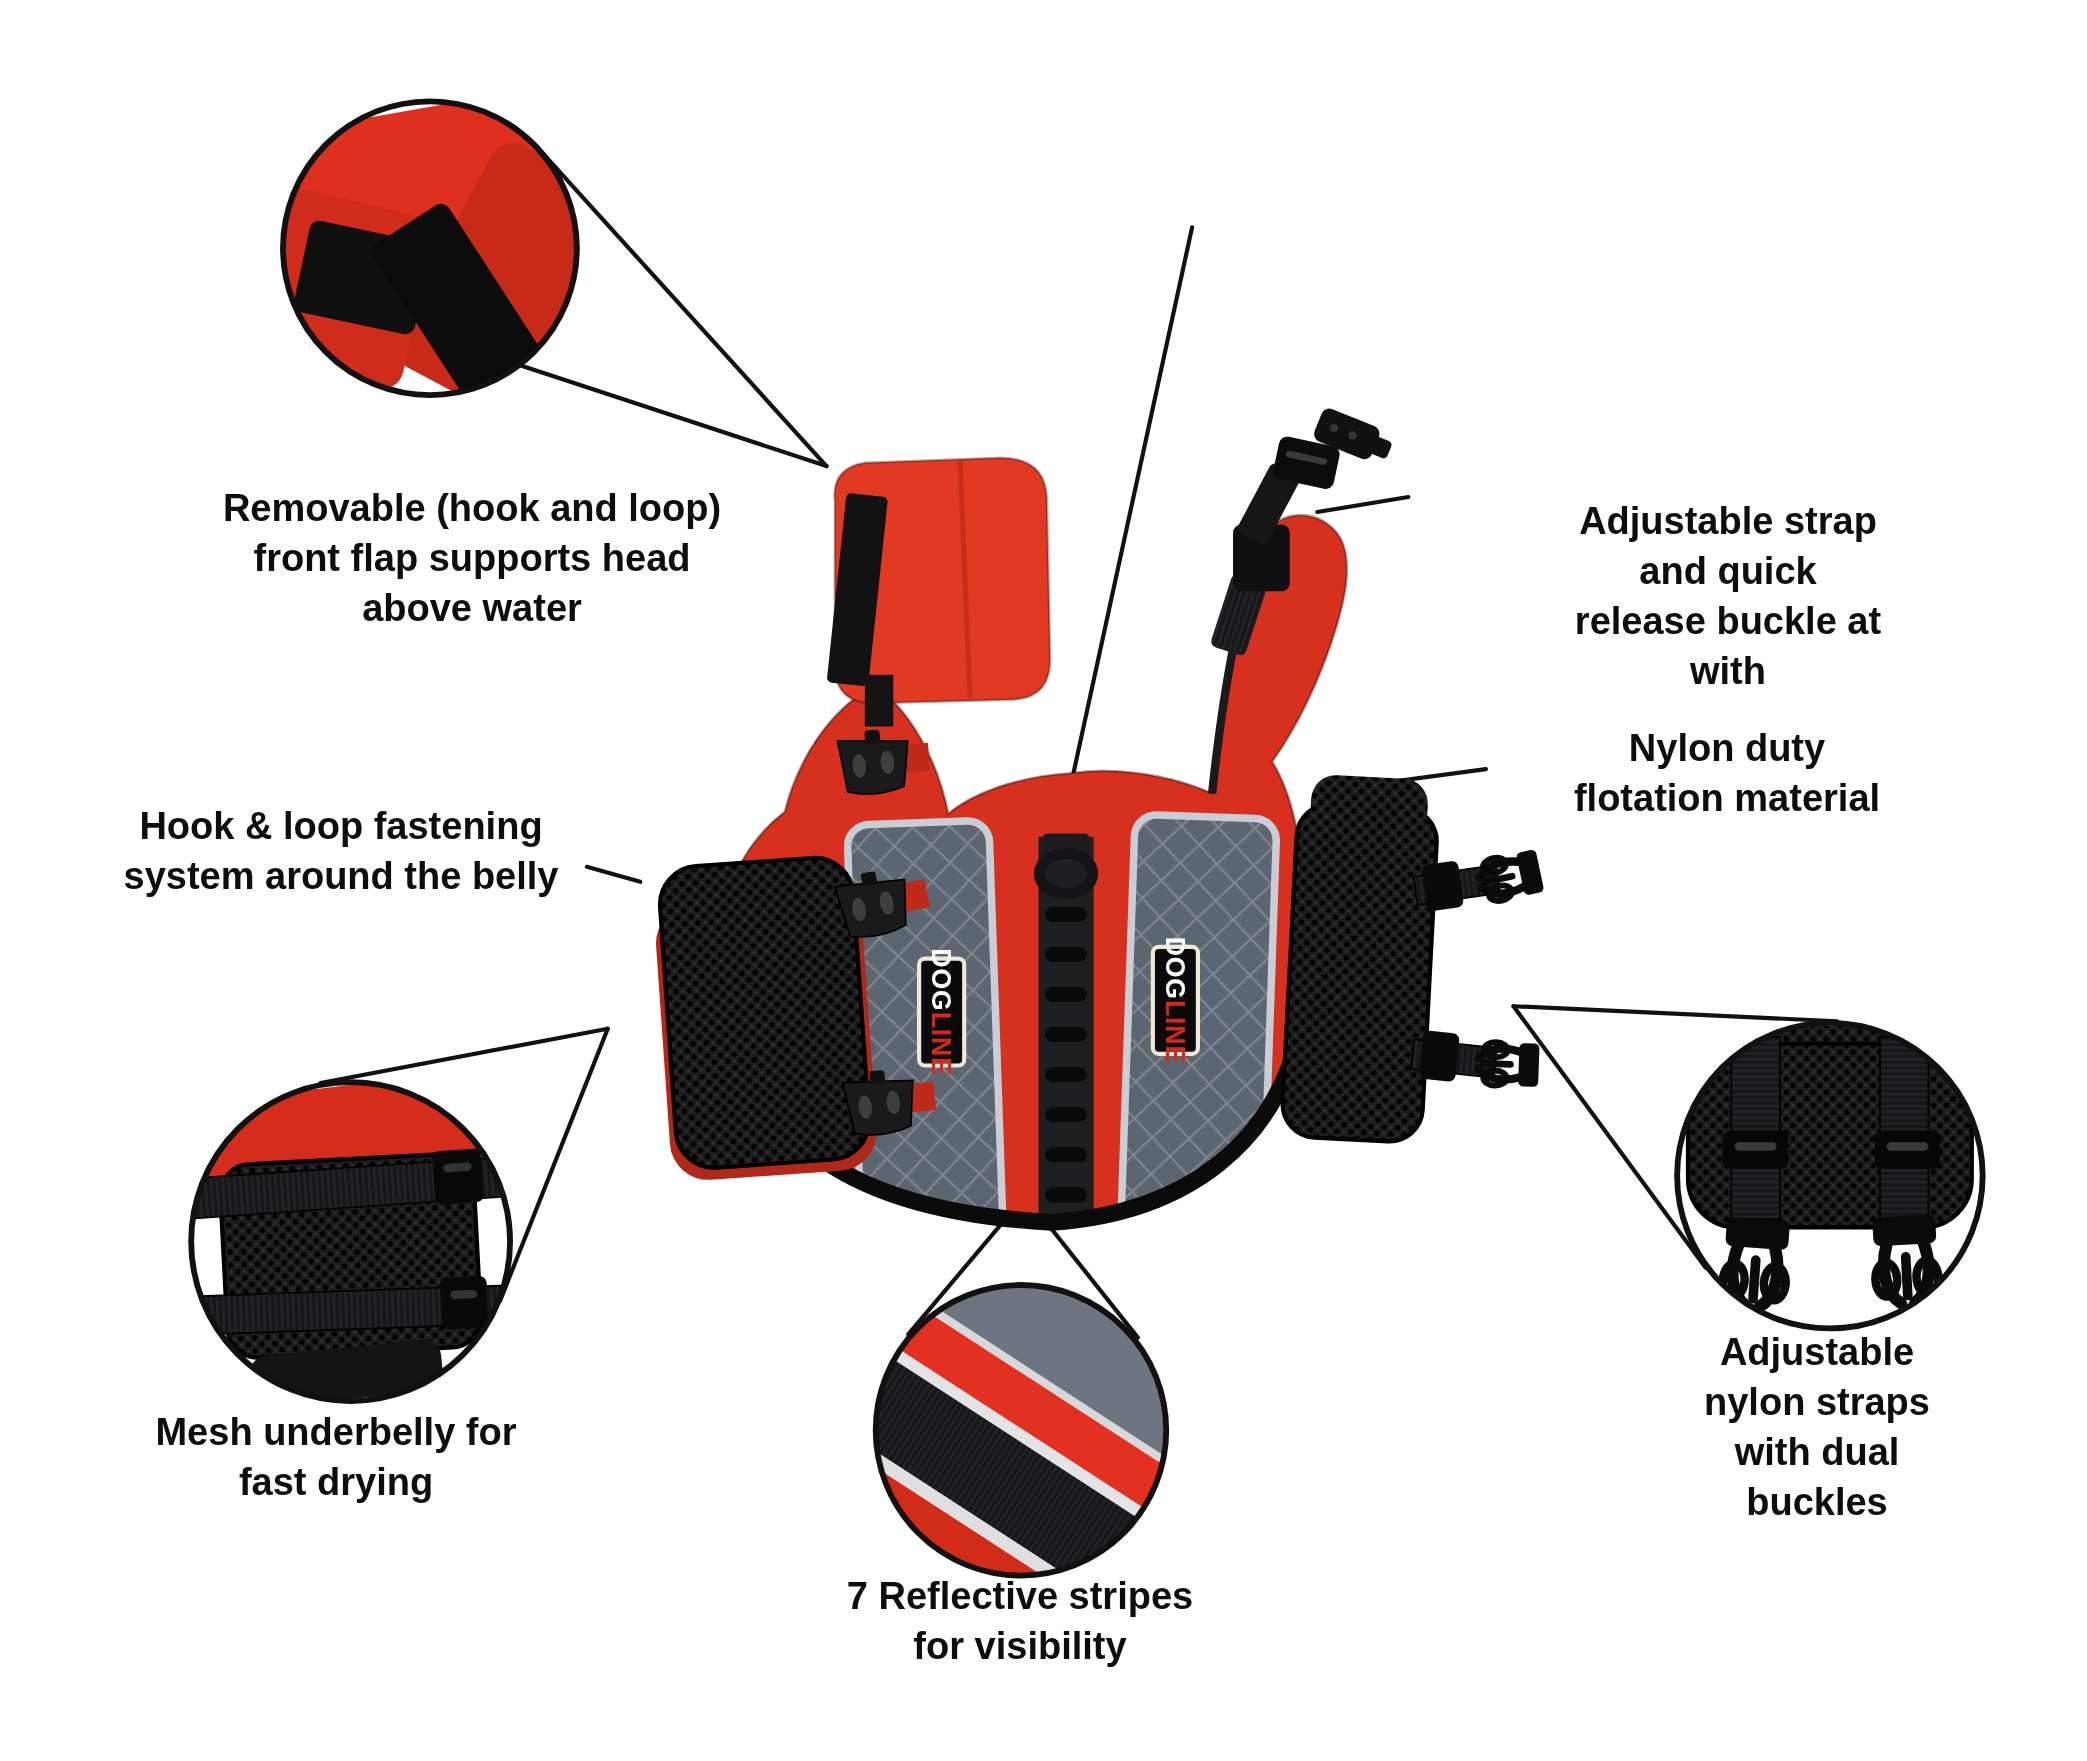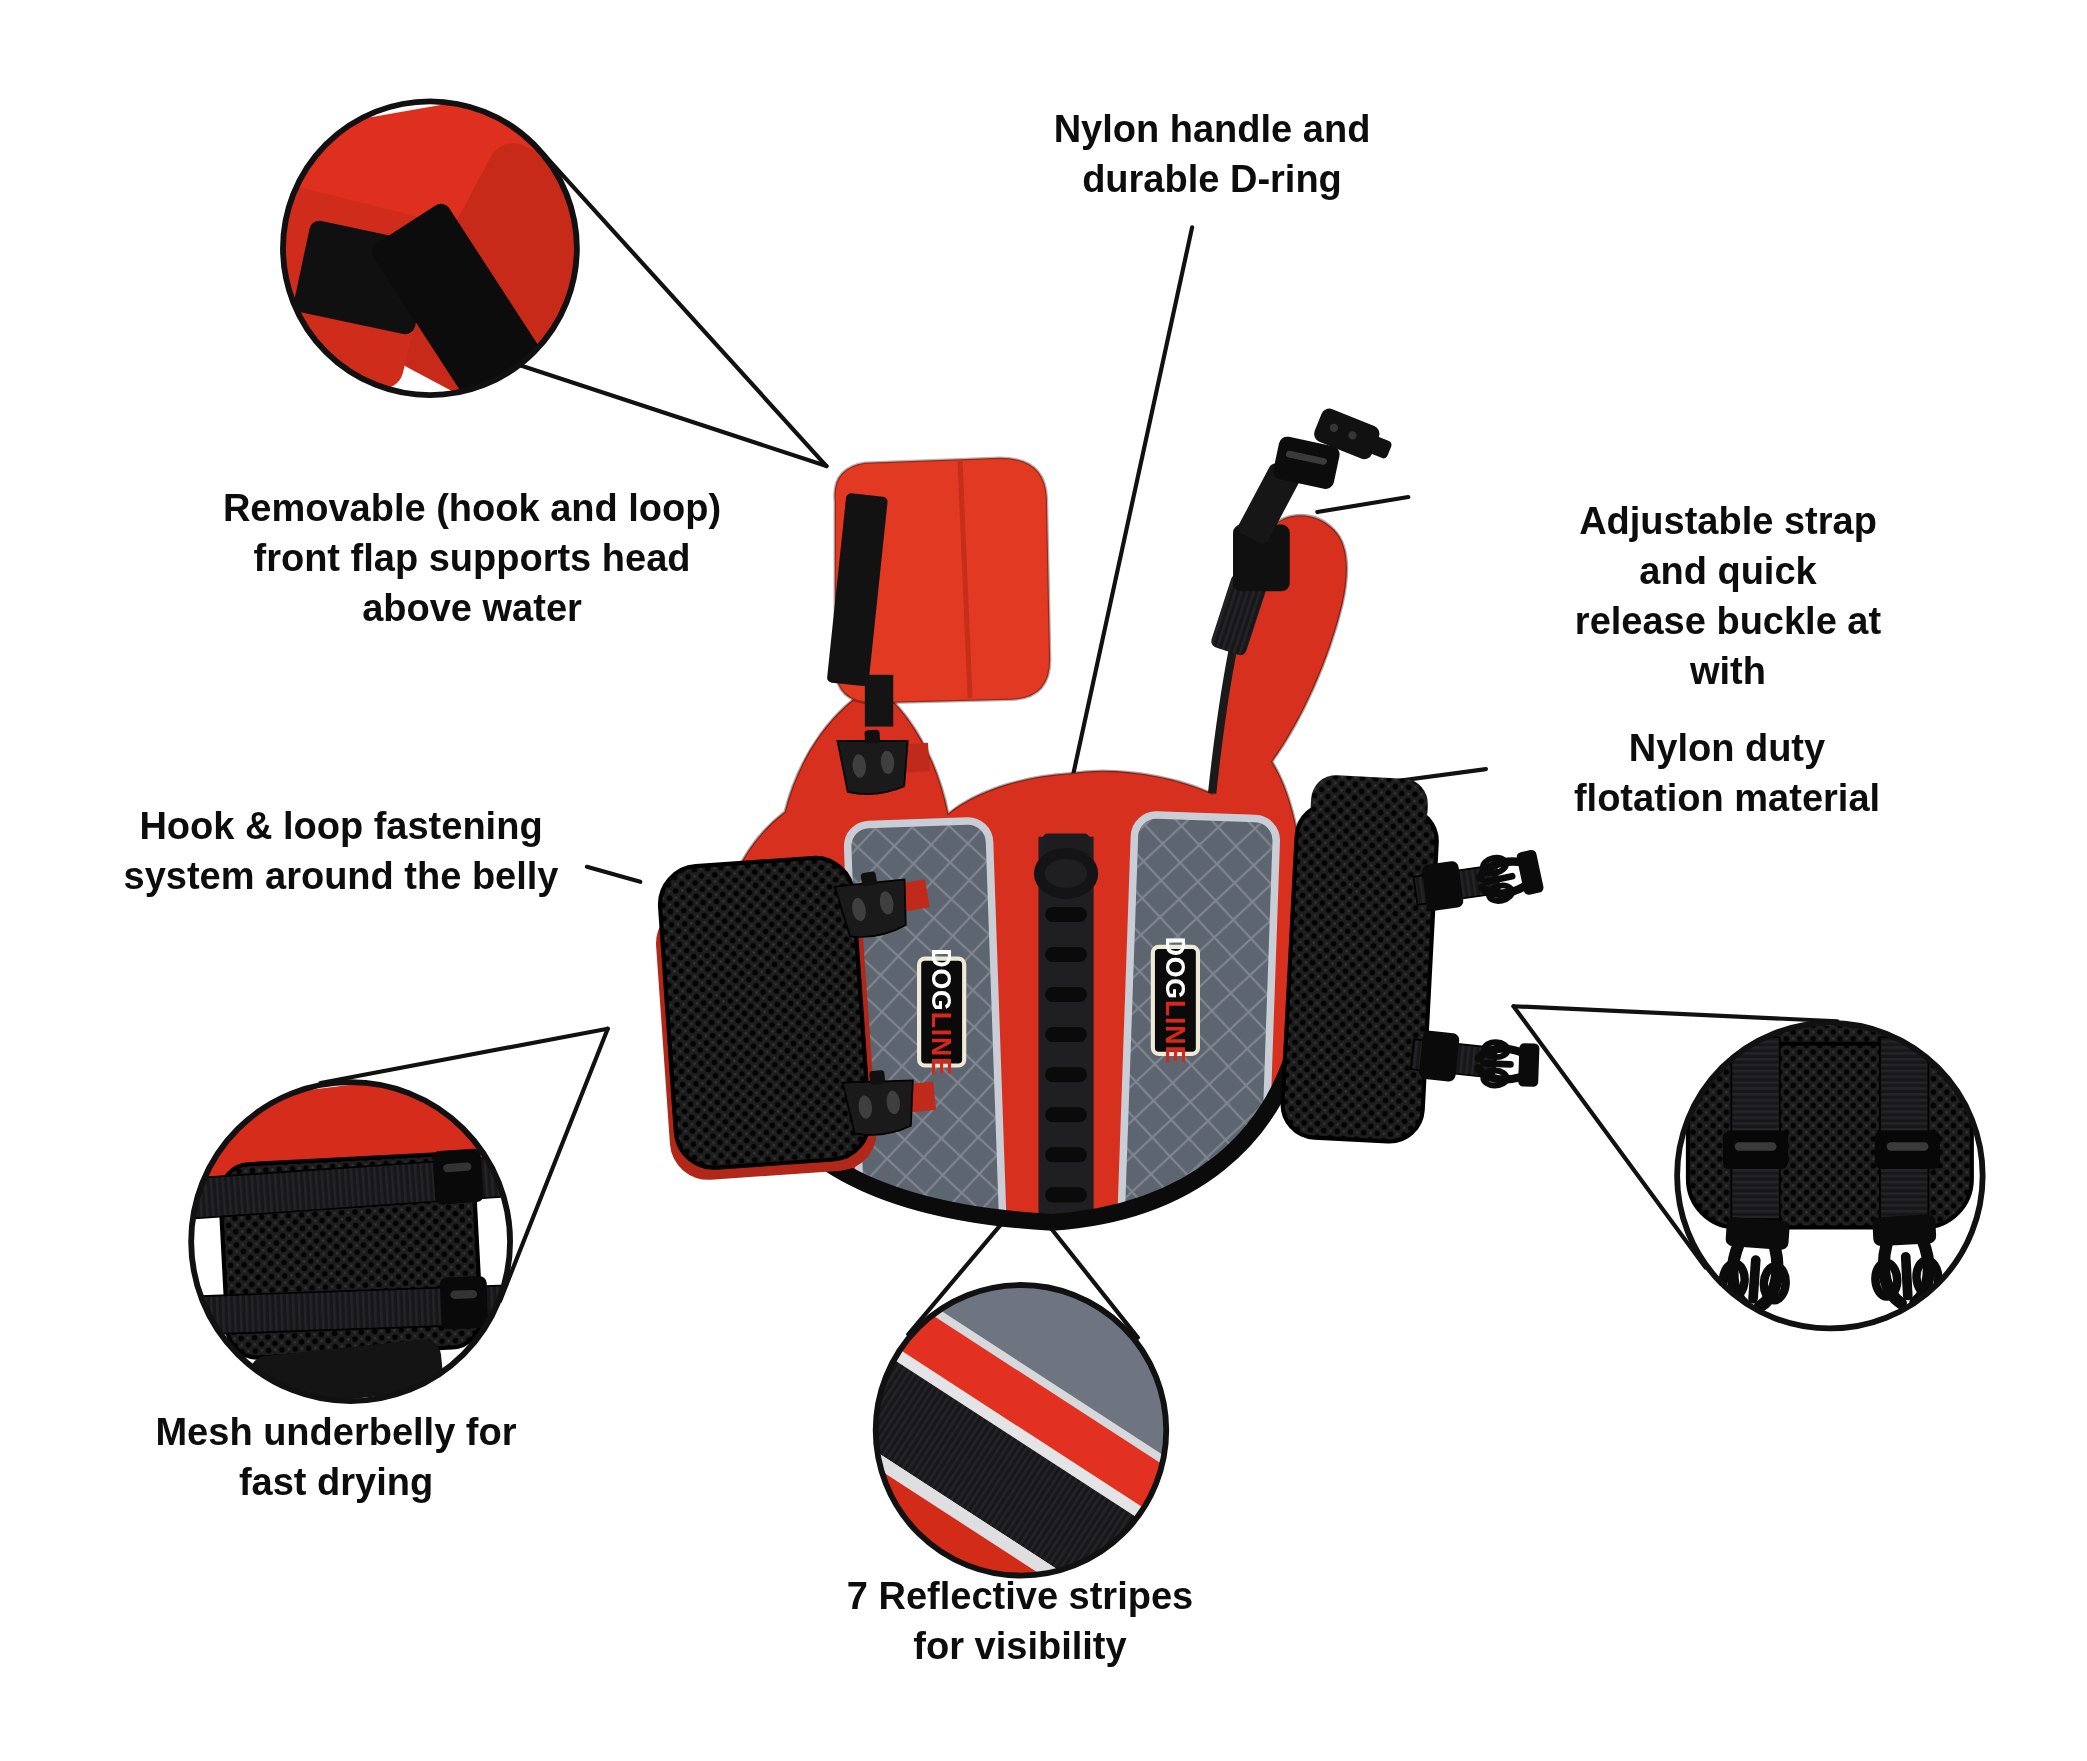--- a/index.html
+++ b/index.html
@@ -263,36 +263,36 @@
           <use href="#clipBuckle"></use>
         </g>
         <g transform="translate(2283,1508) rotate(-3) scale(1.45)">
           <use href="#clipBuckle"></use>
         </g>
       </g>
       <circle cx="2192" cy="1408" r="183" fill="none" stroke="#111" stroke-width="7"></circle>
     </g>
   </svg>
 
-  <div class="label" style="left:1212px; top:104px;">Nylon handle and
-durable D-ring</div>
 
   <div class="label" style="left:472px; top:483px;">Removable (hook and loop)
 front flap supports head
 above water</div>
 
   <div class="label" style="left:1728px; top:496px;">Adjustable strap and quick
 release buckle at with</div>
 
   <div class="label" style="left:1727px; top:723px;">Nylon duty
 flotation material</div>
 
   <div class="label" style="left:341px; top:801px;text-align:center;">Hook &amp; loop fastening
 system around the belly</div>
 
   <div class="label" style="left:336px; top:1407px;">Mesh underbelly for
 fast drying</div>
 
   <div class="label" style="left:1020px; top:1571px;">7 Reflective stripes
 for visibility</div>
 
+  <div class="label" style="left:1817px; top:1327px;">Adjustable nylon straps
+with dual buckles</div>
 </div>
 
 
 </body></html>

